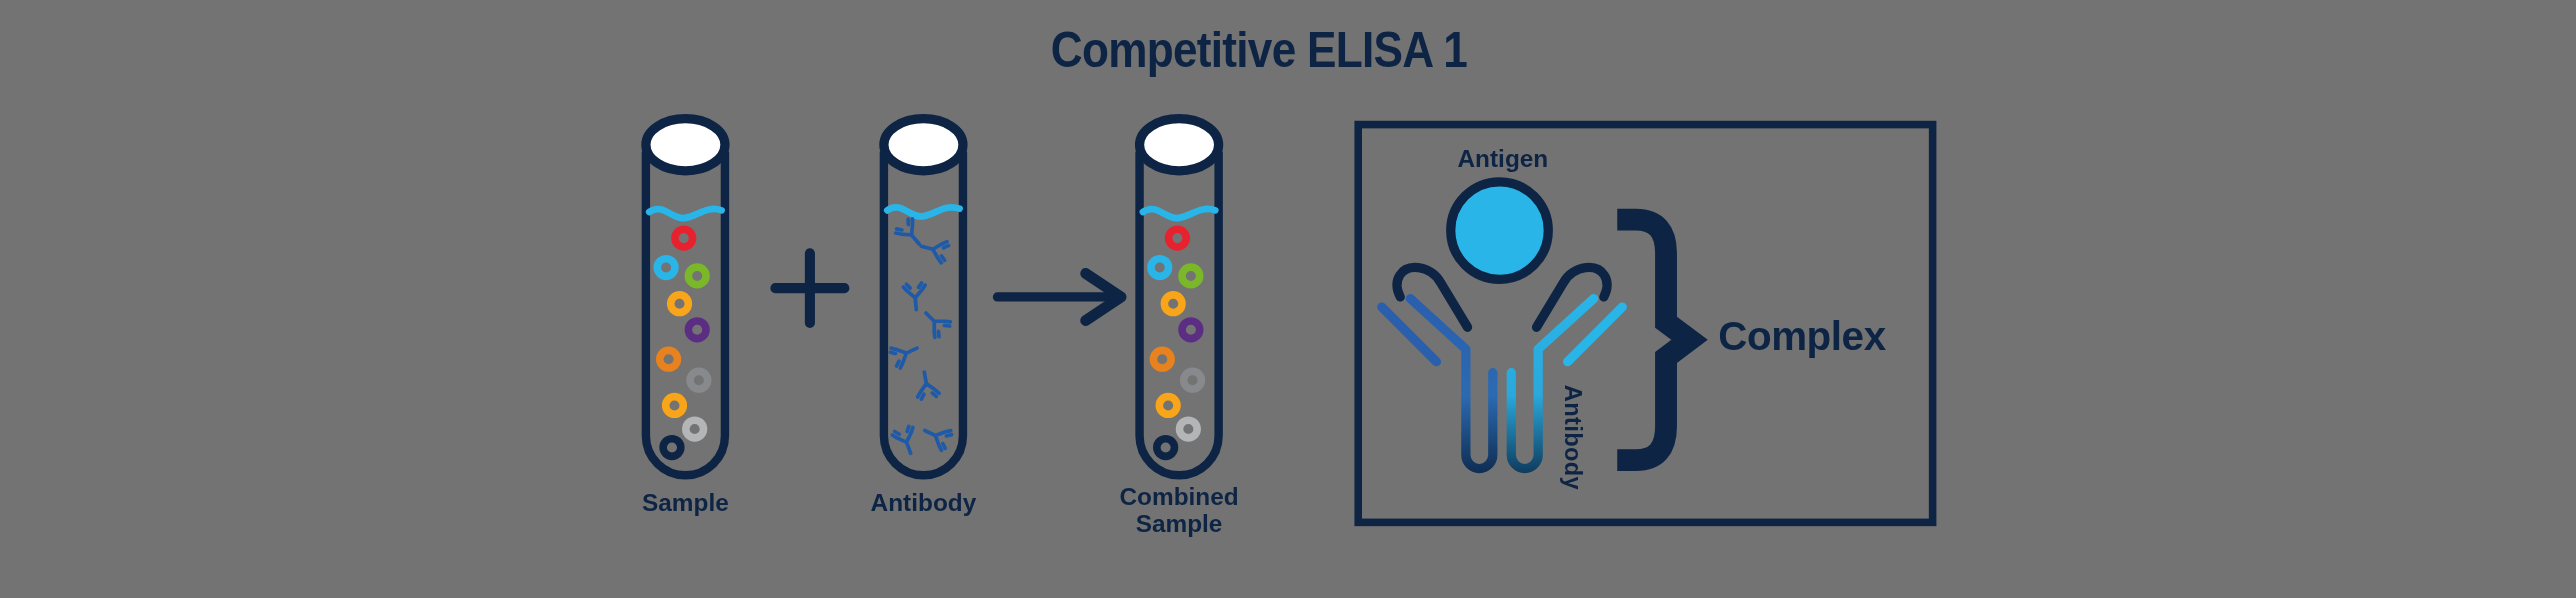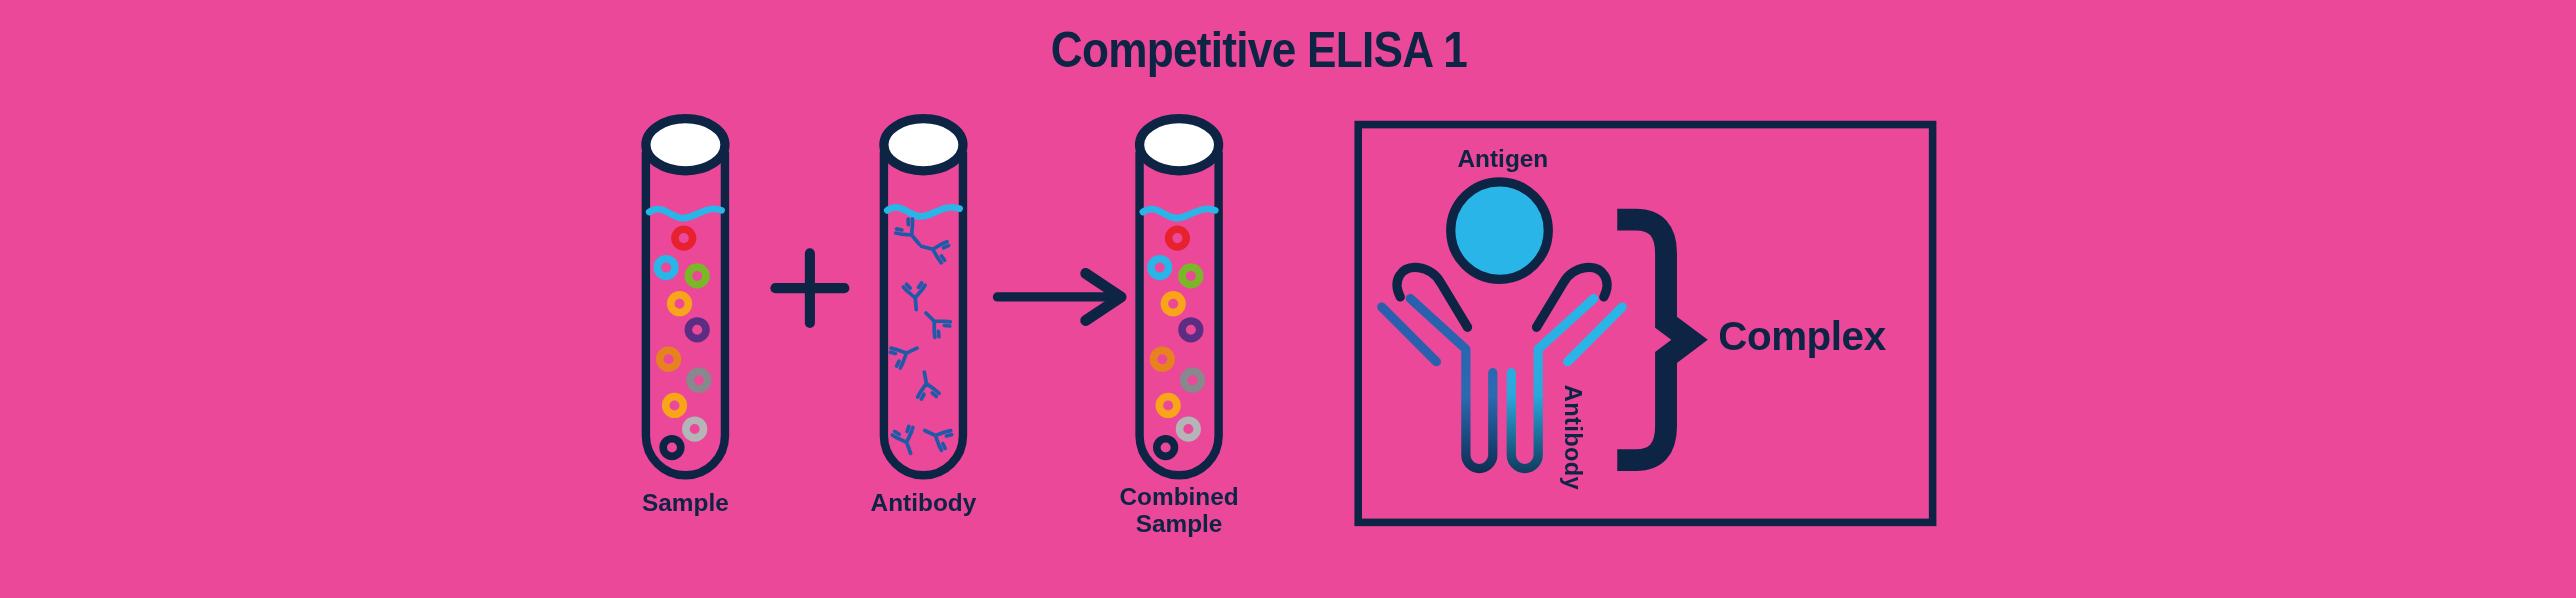--- a/index.html
+++ b/index.html
@@ -1,19 +1,19 @@
 <!DOCTYPE html>
 <html style="font-size:13.5px"><head>
 <meta charset="utf-8">
 <style>
   html,body{margin:0;padding:0;background:#ffffff;}
   .canvas{
     position:relative;
     width:2576px;height:599px;
-    background:#ec4899;
+    background:#737373;
     overflow:hidden;
     font-family:"Liberation Sans", sans-serif;
   }
   svg{position:absolute;left:0;top:0;}
   text{font-family:"Liberation Sans", sans-serif;}
   .title-text{font-weight:bold;letter-spacing:-1px;}
   .tube-label{font-weight:bold;font-size:29px;}
   .box-label{font-weight:bold;font-size:29px;}
   .complex-label{font-weight:bold;font-size:48px;letter-spacing:-0.5px;}
   .vertical-label{font-weight:bold;font-size:28px;letter-spacing:0.5px;}

